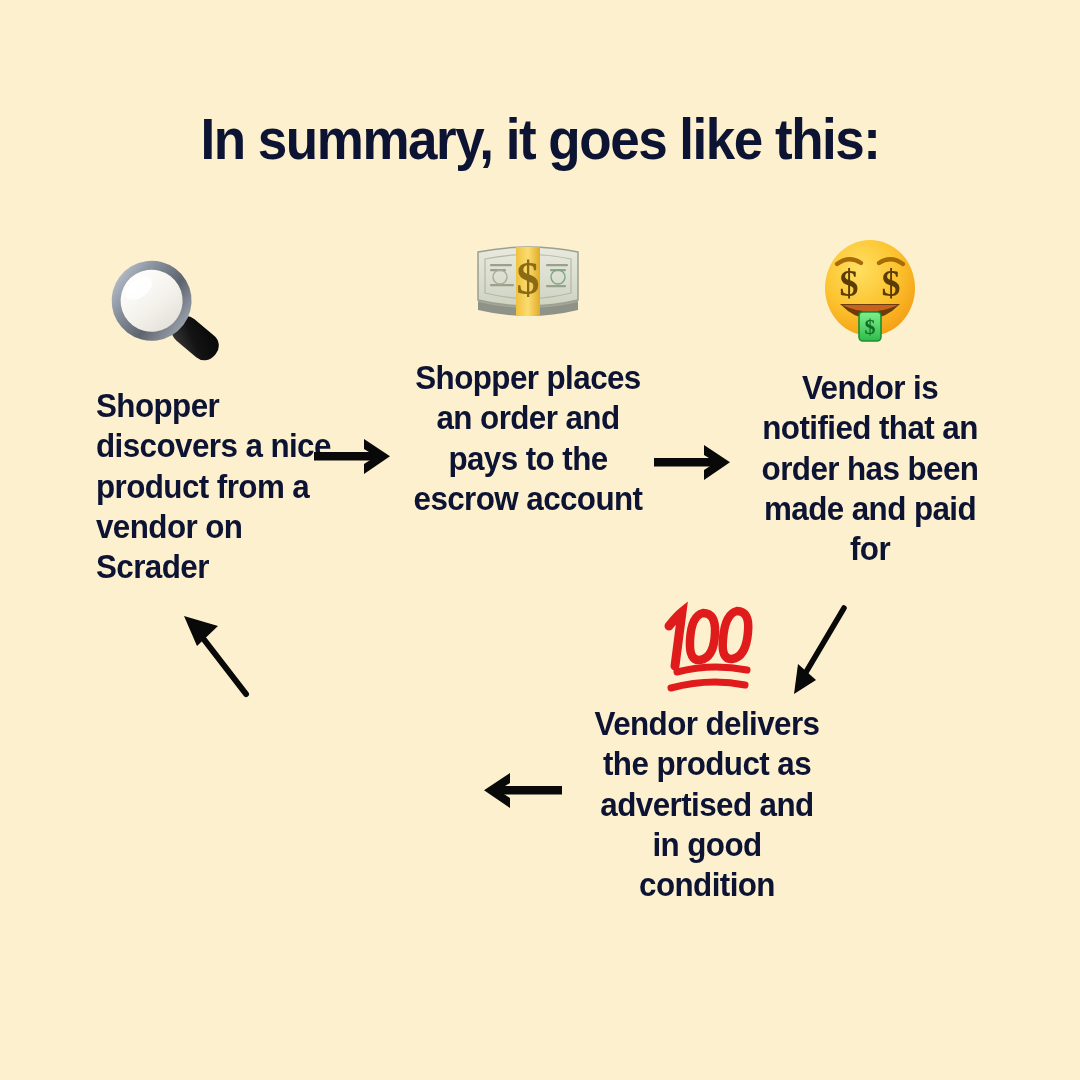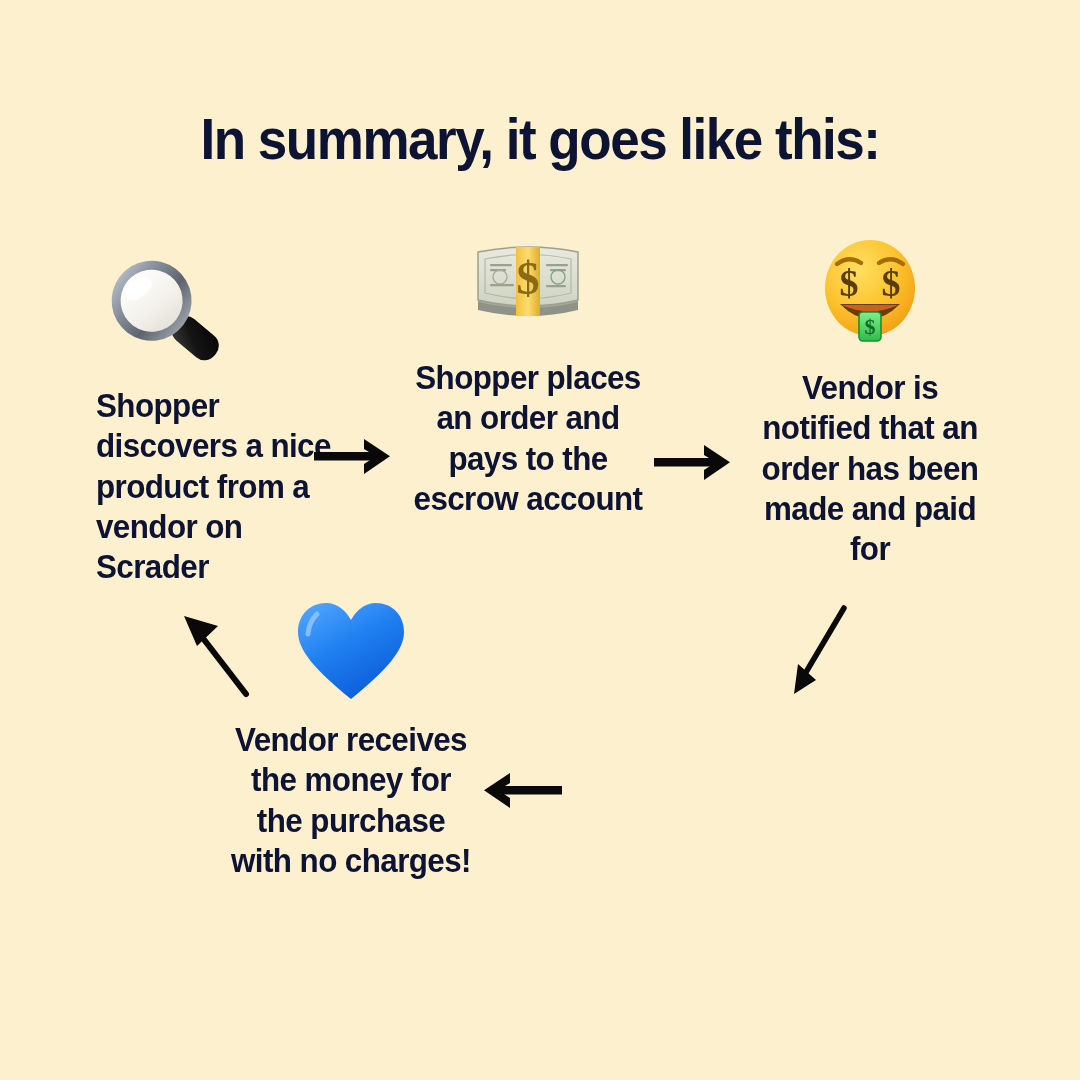--- a/index.html
+++ b/index.html
@@ -204,43 +204,39 @@
         <path d="M22 66 Q52 96 82 66 Z" fill="#6b3b0a"></path>
         <path d="M24 67 Q52 80 80 67 Z" fill="#c8621f"></path>
 
         <rect x="41" y="74" width="22" height="29" rx="4" fill="url(#tongueG)" stroke="#1b8f34" stroke-width="1.6"></rect>
         <text x="52" y="96" text-anchor="middle" font-family="Liberation Serif, serif" font-size="22" font-weight="bold" fill="#116b26">$</text>
       </svg>
     </div>
     <div class="step-text">Vendor is notified that an order has been made and paid for</div>
   </div>
 
-
-  <div class="step" id="step-5">
+  <div class="step" id="step-4">
     <div class="step-emoji emoji-center">
-      <svg width="112" height="104" viewBox="0 0 112 104" xmlns="http://www.w3.org/2000/svg">
-        <defs>
-          <linearGradient id="heartG" x1="0.15" y1="0" x2="0.75" y2="1">
-            <stop offset="0%" stop-color="#4ea4ff"></stop>
-            <stop offset="45%" stop-color="#1f7ff0"></stop>
-            <stop offset="100%" stop-color="#0a58d6"></stop>
-          </linearGradient>
-        </defs>
-        <path d="M56 99
-                 C 20 70, 3 50, 3 32
-                 C 3 14, 16 3, 31 3
-                 C 43 3, 51 11, 56 20
-                 C 61 11, 69 3, 81 3
-                 C 96 3, 109 14, 109 32
-                 C 109 50, 92 70, 56 99 Z" fill="url(#heartG)"></path>
-        <path d="M22 14 Q14 22 13 34" stroke="#9ccbff" stroke-width="5" fill="none" stroke-linecap="round" opacity="0.75"></path>
-      </svg>
-    </div>
-    <div class="step-text">Vendor receives the money for the purchase with no charges!</div>
-  </div>
+      <svg width="104" height="98" viewBox="0 0 104 98" xmlns="http://www.w3.org/2000/svg">
+        <g fill="none" stroke="#e01b1b" stroke-linecap="round">
+
+          <path d="M14 26 Q22 16 27 12 L20 66" stroke-width="9"></path>
+
+          <path d="M48 13 Q61 13 60 33 Q59 58 45 60 Q34 61 35 41 Q36 16 48 13 Z" stroke-width="8.5"></path>
+
+          <path d="M82 11 Q95 11 93 32 Q91 57 77 59 Q66 60 68 39 Q70 14 82 11 Z" stroke-width="8.5"></path>
+
+          <path d="M22 72 Q56 63 92 70" stroke-width="7"></path>
+          <path d="M16 88 Q54 78 90 85" stroke-width="7"></path>
+        </g>
+      </svg>
+    </div>
+    <div class="step-text">Vendor delivers the product as advertised and in good condition</div>
+  </div>
+
 
   <div class="arrow" id="arrow-1">
     <svg width="84" height="50" viewBox="0 0 84 50" xmlns="http://www.w3.org/2000/svg">
       <rect x="2" y="20" width="62" height="8.5" fill="#090909"></rect>
       <path d="M52 7 L78 24.2 L52 42 L52 32 L64 24.2 L52 17 Z" fill="#090909"></path>
     </svg>
   </div>
 
   <div class="arrow" id="arrow-2">
     <svg width="84" height="50" viewBox="0 0 84 50" xmlns="http://www.w3.org/2000/svg">

